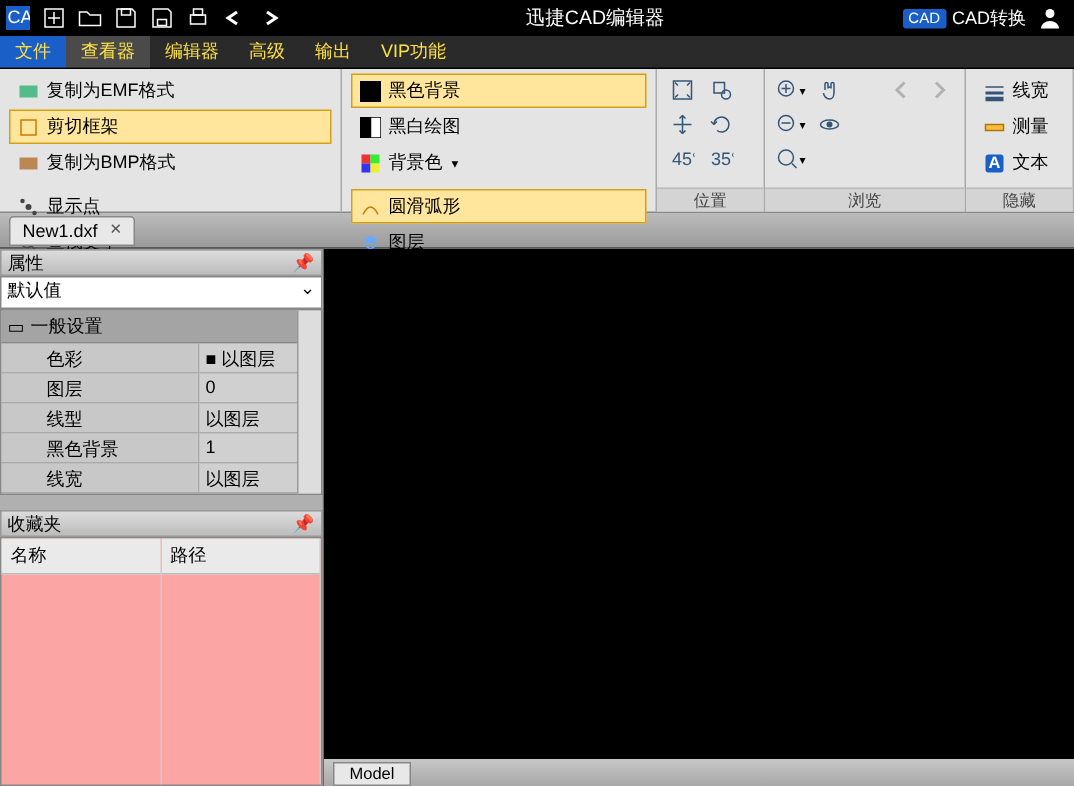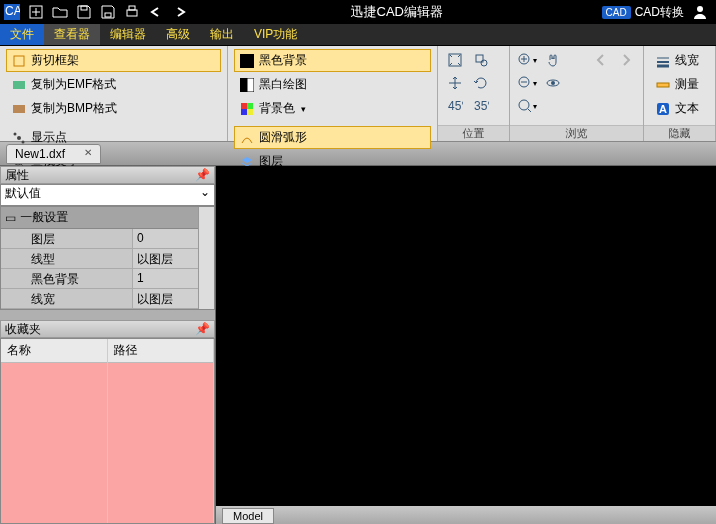--- a/index.html
+++ b/index.html
@@ -29,21 +29,21 @@
 .rbtn .ico { width:16px; height:16px; flex-shrink:0; display:flex; align-items:center; justify-content:center; }
 .rbtn .ico svg { width:14px; height:14px; }
 .ribbon-cols { display:flex; gap:6px; }
 .ribbon-col { display:flex; flex-direction:column; gap:1px; }
 .iconrow { display:flex; gap:4px; }
 .iconbtn { width:22px; height:22px; display:flex; align-items:center; justify-content:center; cursor:pointer; border:1px solid transparent; }
 .iconbtn svg { width:16px; height:16px; }
 
 
 .tabstrip { height:24px; background:linear-gradient(#bcbcbc,#9a9a9a); display:flex; align-items:center; padding-left:6px; border-bottom:1px solid #666; }
-.filetab { background:#e8e8e8; border:1px solid #888; padding:2px 8px 2px 8px; display:flex; align-items:flex-start; gap:19px; border-radius:3px 3px 0 0; font-size:11px; }
+.filetab { background:#e8e8e8; border:1px solid #888; padding:2px 8px 2px 8px; display:flex; align-items:flex-start; gap:8px; border-radius:3px 3px 0 0; font-size:11px; }
 .filetab .close { cursor:pointer; font-size:10px; color:#555; }
 
 
 .main { display:flex; height:358px; }
 .sidepanel { width:216px; background:#c0c0c0; display:flex; flex-direction:column; border-right:1px solid #666; }
 .panel-header { height:18px; background:linear-gradient(#dcdcdc,#bcbcbc); border:1px solid #999; display:flex; align-items:center; padding:0 4px; justify-content:space-between; font-size:12px; }
 .panel-header .pin { cursor:pointer; }
 .dropdown { height:22px; background:#fff; border:1px solid #888; margin:0; display:flex; align-items:flex-start; padding:0 4px; justify-content:space-between; cursor:pointer; }
 .gridwrap { border:1px solid #888; background:#c0c0c0; }
 .gridhead { background:#a4a4a4; padding:2px 4px; font-size:12px; border-bottom:1px solid #888; display:flex; align-items:center; gap:4px; }
@@ -131,35 +131,35 @@
   <div class="menu-item">高级</div>
   <div class="menu-item">输出</div>
   <div class="menu-item">VIP功能</div>
 </div>
 
 <div class="ribbon">
 
   <div class="ribbon-group" style="width:228px">
     <div class="ribbon-body ribbon-cols">
       <div class="ribbon-col">
+        <div class="rbtn">
+            <span class="ico">
+              <svg viewBox="0 0 14 14">
+                <rect x="1" y="3" width="12" height="8" fill="#5b8"></rect>
+              </svg>
+            </span>
+            <span>复制为EMF格式</span>
+          </div>
         <div class="rbtn highlight">
             <span class="ico">
               <svg viewBox="0 0 14 14">
                 <rect x="2" y="2" width="10" height="10" fill="none" stroke="#c77c00"></rect>
               </svg>
             </span>
             <span>剪切框架</span>
-          </div>
-        <div class="rbtn">
-            <span class="ico">
-              <svg viewBox="0 0 14 14">
-                <rect x="1" y="3" width="12" height="8" fill="#5b8"></rect>
-              </svg>
-            </span>
-            <span>复制为EMF格式</span>
           </div>
         <div class="rbtn">
             <span class="ico">
               <svg viewBox="0 0 14 14">
                 <rect x="1" y="3" width="12" height="8" fill="#b85"></rect>
               </svg>
             </span>
             <span>复制为BMP格式</span>
           </div>
       </div>
@@ -414,20 +414,24 @@
       <span>默认值</span>
       <span>⌄</span>
     </div>
     <div class="gridwrap" style="display:flex">
       <div style="flex:1">
         <div class="gridhead">
             <span>▭</span>
             <span>一般设置</span>
           </div>
         <div class="proprow">
+            <div class="k">色彩</div>
+            <div class="v">■ 以图层</div>
+          </div>
+        <div class="proprow">
             <div class="k">图层</div>
             <div class="v">0</div>
           </div>
         <div class="proprow">
             <div class="k">线型</div>
             <div class="v">以图层</div>
           </div>
         <div class="proprow">
             <div class="k">黑色背景</div>
             <div class="v">1</div>

